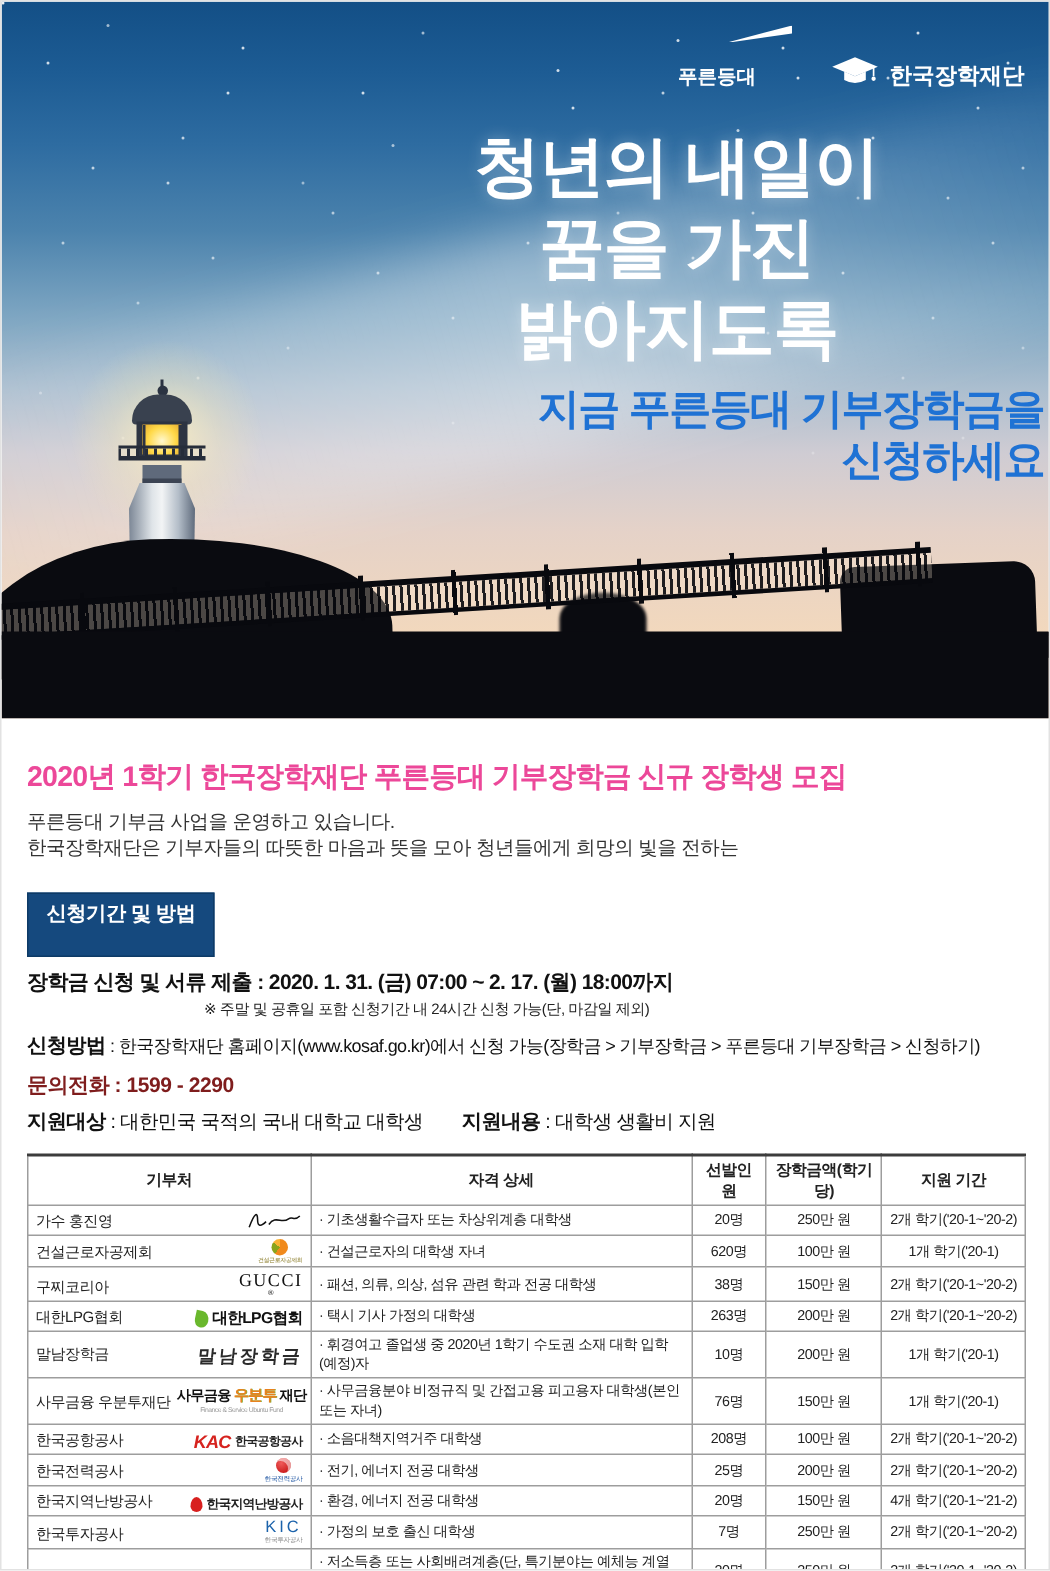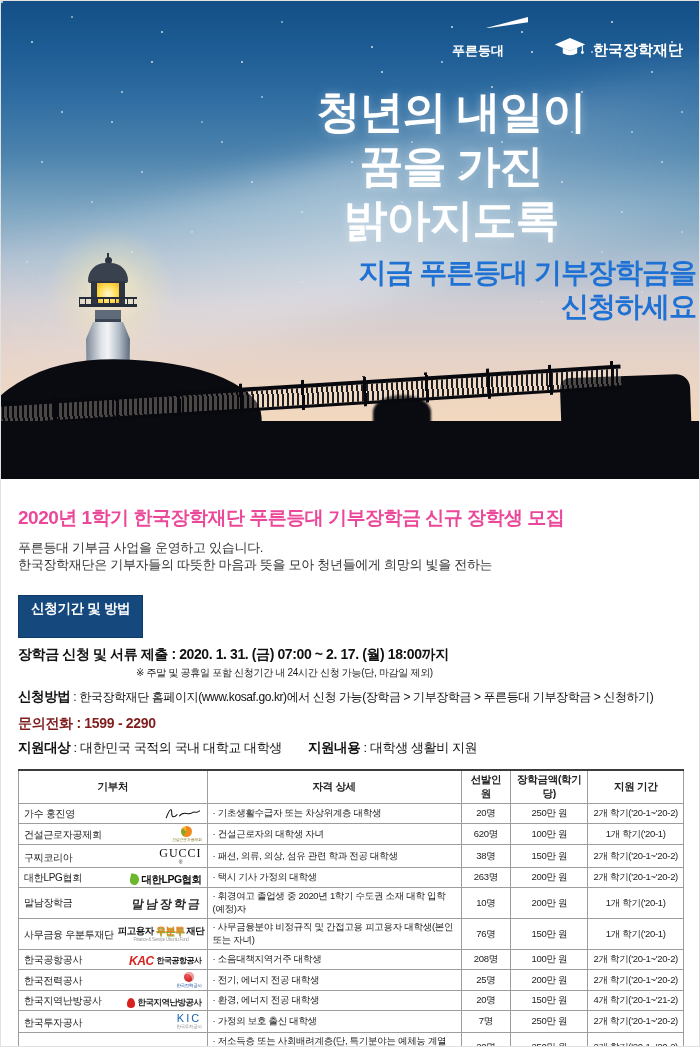--- a/index.html
+++ b/index.html
@@ -314,21 +314,21 @@
         <td class="c">10명</td>
         <td class="c">200만 원</td>
         <td class="c">1개 학기('20-1)</td>
       </tr>
       <tr>
         <td class="donor-cell">
             <div class="donor-flex">
           <span class="donor-name">사무금융 우분투재단</span>
           <span class="logo logo-ubuntu">
             <span class="row1">
-                  <span class="b">피고용자</span>
+                  <span class="b">사무금융</span>
                   <span class="u">우분투</span>
                   <span class="b">재단</span>
                 </span>
             <span class="sub">Finance &amp; Service Ubuntu Fund</span>
           </span>
         </div>
           </td>
         <td>· 사무금융분야 비정규직 및 간접고용 피고용자 대학생(본인 또는 자녀)</td>
         <td class="c">76명</td>
         <td class="c">150만 원</td>

